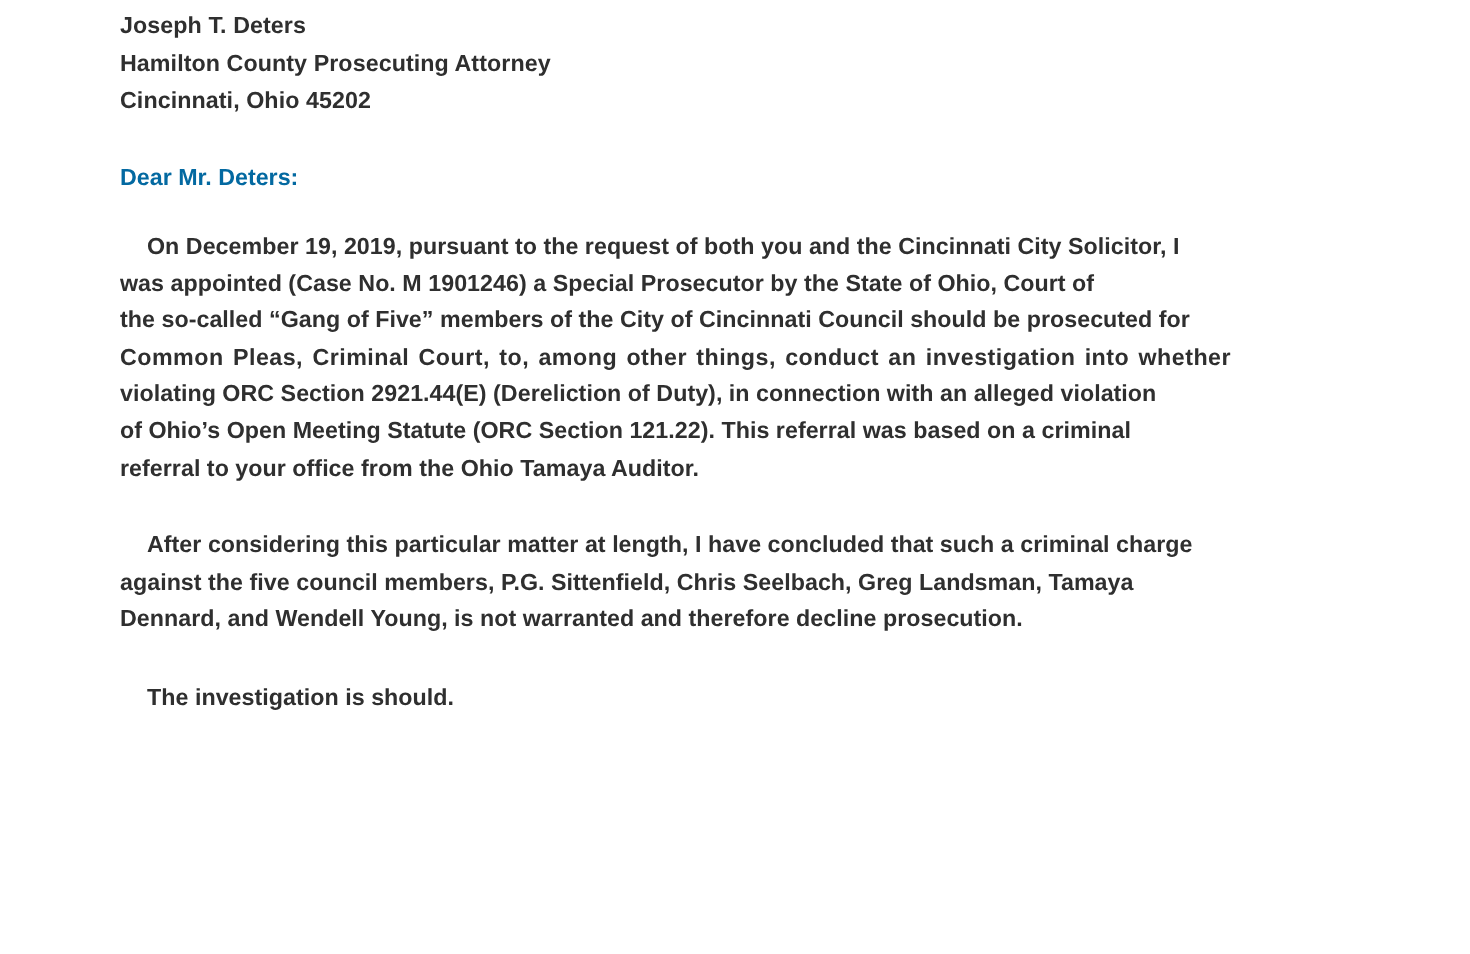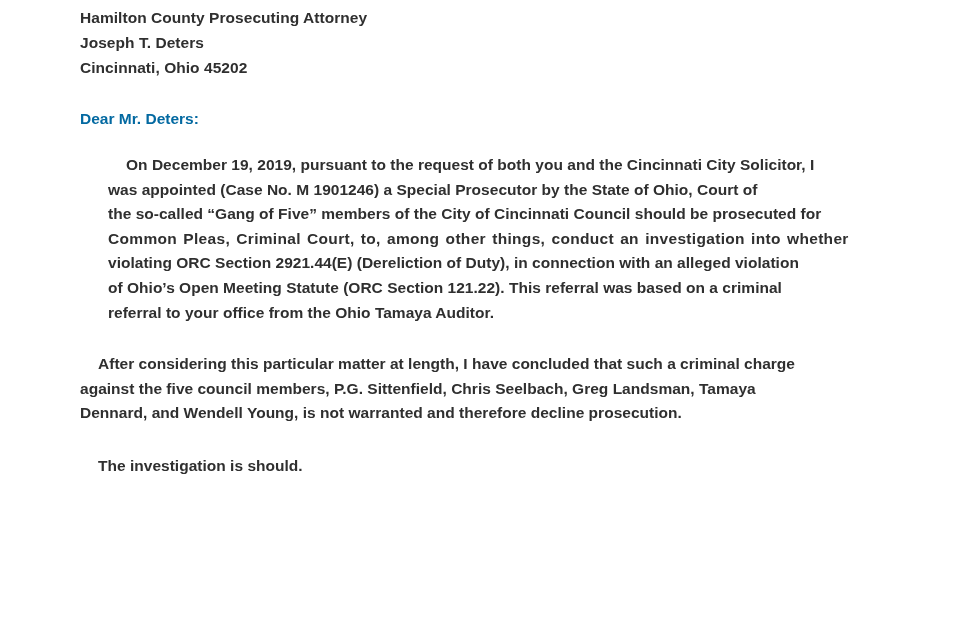--- a/index.html
+++ b/index.html
@@ -55,21 +55,21 @@
     letter-spacing: 0.02px;
   }
   .para .pline {
     white-space: nowrap;
     display: block;
   }
   .para .pline.justified {
     letter-spacing: 0.32px;
     word-spacing: 1.6px;
   }
-  .p1 { margin-top: 22px; margin-left: 28px; }
+  .p1 { margin-top: 22px; }
   .p2 { margin-top: 27px; }
   .p3 { margin-top: 28px; }
 
   .indent-span {
     display: inline-block;
     width: 18px;
   }
 
   
   .sig-area {
@@ -81,22 +81,22 @@
   }
 </style>
 </head>
 <body>
 
 <div id="page">
 
   <div class="doc-body">
 
     <div class="addr-block">
+      <div class="addr-line">Joseph T. Deters</div>
       <div class="addr-line">Hamilton County Prosecuting Attorney</div>
-      <div class="addr-line">Joseph T. Deters</div>
       <div class="addr-line">Cincinnati, Ohio 45202</div>
     </div>
 
     <div class="salutation">Dear Mr. Deters:</div>
 
     <div class="para p1">
       <span class="pline"><span class="indent-span"></span><span>On December 19, 2019, pursuant to the request of both you and the Cincinnati City Solicitor, I</span></span>
       <span class="pline">was appointed (Case No. M 1901246) a Special Prosecutor by the State of Ohio, Court of</span>
       <span class="pline">the so-called “Gang of Five” members of the City of Cincinnati Council should be prosecuted for</span>
       <span class="pline justified">Common Pleas, Criminal Court, to, among other things, conduct an investigation into whether</span>

